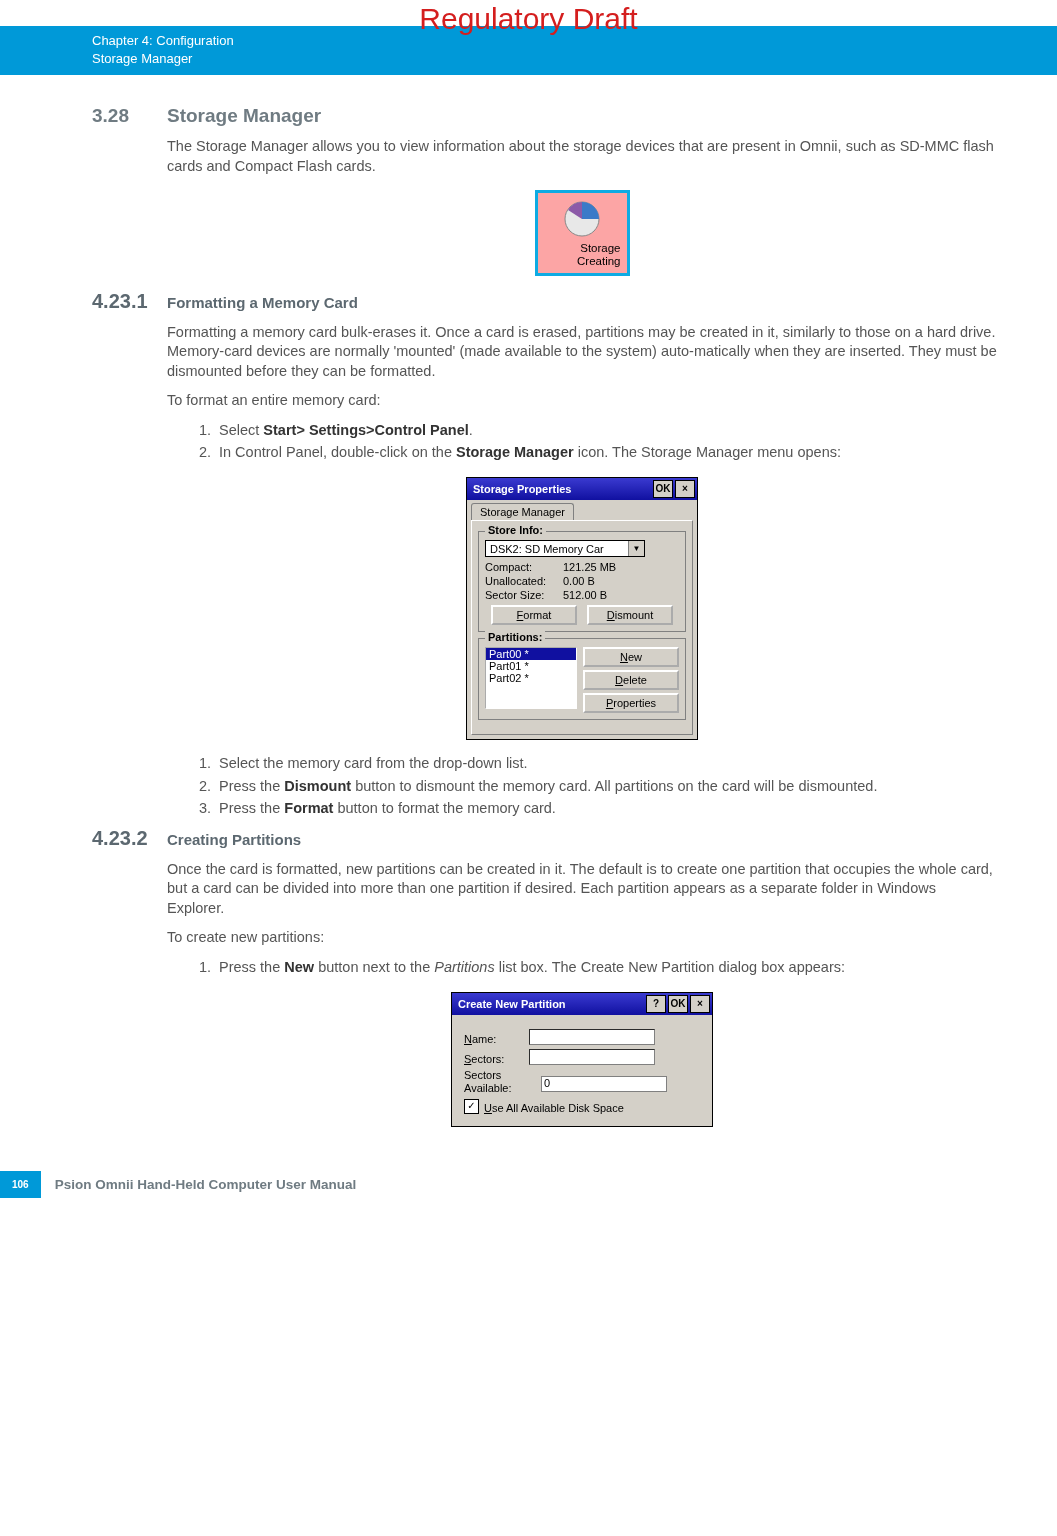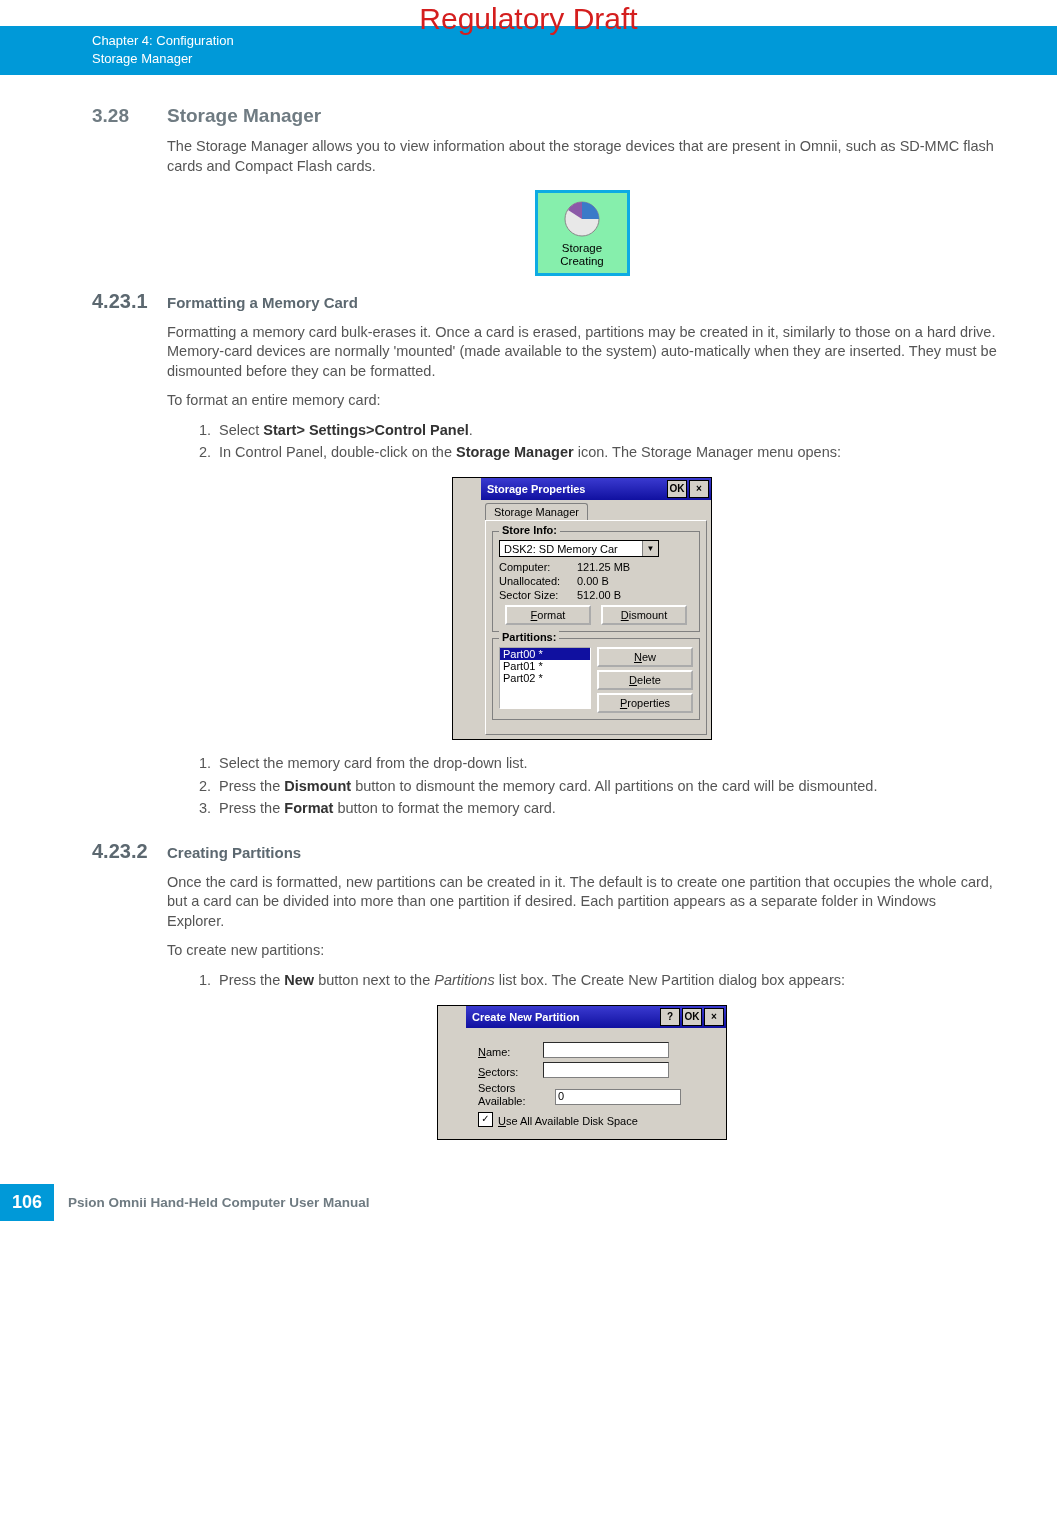--- a/index.html
+++ b/index.html
@@ -36,25 +36,25 @@
   .subsecnum { color: #5c6870; font-weight: bold; width: 75px; flex-shrink:0; font-size: 20px;}
   .subsectitle { color: #5c6870; font-weight: bold; font-size: 15px;}
   .body-block { margin-left: 75px; }
   p { margin: 10px 0; line-height: 1.35; }
   ol { margin: 4px 0 4px 0; padding-left: 48px; }
   ol li { margin: 3px 0; line-height: 1.35; padding-left: 4px;}
   .bold { font-weight: bold; color: #333;}
   .italic { font-style: italic; }
   .center { display:flex; justify-content:center; margin: 14px 0;}
   
-  .sm-icon-box { border: 3px solid #0dabe3; background:#86efac; width: 77px; padding: 6px 6px 4px 6px; text-align:center; font-size: 11.5px; line-height: 1.15; font-family: Tahoma, Arial, sans-serif; color:#000;}
+  .sm-icon-box { border: 3px solid #0dabe3; background:#fca5a5; width: 77px; padding: 6px 6px 4px 6px; text-align:right; font-size: 11.5px; line-height: 1.15; font-family: Tahoma, Arial, sans-serif; color:#000;}
   .sm-globe { width: 40px; height: 40px; margin: 0 auto 3px auto; position:relative;}
   .sm-globe svg { display:block;}
   
-  .dialog { font-family: Tahoma, Arial, sans-serif; font-size: 11px; border: 1px solid #000; background: #d4d0c8; color:#000;padding-left:28px;}
+  .dialog { font-family: Tahoma, Arial, sans-serif; font-size: 11px; border: 1px solid #000; background: #d4d0c8; color:#000;}
   .sp-dialog { width: 230px; }
   .titlebar { display:flex; align-items:center; background: linear-gradient(#3a3ad0,#1010a0); color:#fff; padding: 2px 2px 2px 6px; font-weight:bold; }
   .titlebar .tb-title { flex:1; }
   .titlebar .tb-btn { background:#d4d0c8; color:#000; border:1px solid #000; width:18px; height:16px; display:flex; align-items:center; justify-content:center; font-family:Arial; font-size:10px; margin-left:2px; font-weight:bold; line-height:1;}
   .tabrow { padding: 3px 0 0 4px; }
   .tab { display:inline-block; border:1px solid #808080; border-bottom:none; background:#d4d0c8; padding: 2px 8px; font-size:11px; border-top-left-radius:3px; border-top-right-radius:3px;}
   .panel { border:1px solid #fff; border-right-color:#808080; border-bottom-color:#808080; margin:0 4px 4px 4px; padding: 6px 6px 8px 6px; }
   .groupbox { border:1px solid #808080; border-radius:0; margin: 4px 0 6px 0; padding: 8px 6px 6px 6px; position:relative;}
   .grouplegend { position:absolute; top:-8px; left:6px; background:#d4d0c8; padding:0 3px; font-weight:bold;}
   .field-row { display:flex; margin:2px 0;}
@@ -74,21 +74,21 @@
   
   .cnp-dialog { width: 260px; }
   .cnp-body { padding: 10px 10px 8px 12px;}
   .cnp-row { display:flex; align-items:flex-end; margin: 4px 0;}
   .cnp-label { width: 65px;}
   .textbox { border:1px inset #808080; background:#fff; height:14px; flex:0 0 120px; padding:0 2px;}
   .textbox-sm { flex: 0 0 120px;}
   .readonly { background:#fff; border:1px solid #808080; height:14px; flex:0 0 120px; padding:0 2px;}
   .checkbox { width:13px; height:13px; border:1px solid #000; background:#fff; display:inline-flex; align-items:center; justify-content:center; margin-right:5px; font-size:10px; line-height:1;}
   .footer { display:flex; align-items:center; margin-top:20px;}
-  .pagenum-box { background:#0099d8; color:#fff; font-weight:bold; padding: 8px 12px; font-size:18px; margin-right:14px; font-family: Arial;}
+  .pagenum-box { background:#0099d8; color:#fff; font-weight:bold; padding: 8px 12px; font-size:10px; margin-right:14px; font-family: Arial;}
   .footer-text { color:#6f7b82; font-weight:bold; font-size:13.5px;}
 </style>
 </head>
 <body>
 
 <div class="watermark">Regulatory Draft</div>
 
 <div class="header-bar">
   <div>Chapter 4:  Configuration</div>
   <div>Storage Manager</div>
@@ -138,21 +138,21 @@
         </div>
         <div class="tabrow"><div class="tab">Storage Manager</div></div>
         <div class="panel">
           <div class="groupbox">
             <div class="grouplegend">Store Info:</div>
             <div class="dropdown">
               <div class="dropdown-text">DSK2: SD Memory Car</div>
               <div class="dropdown-btn">▼</div>
             </div>
             <div class="field-row">
-                <div class="field-label">Computer:</div>
+                <div class="field-label">Compact:</div>
                 <div>121.25 MB</div>
               </div>
             <div class="field-row">
                 <div class="field-label">Unallocated:</div>
                 <div>0.00 B</div>
               </div>
             <div class="field-row">
                 <div class="field-label">Sector Size:</div>
                 <div>512.00 B</div>
               </div>
@@ -180,21 +180,21 @@
       </div>
     </div>
 
     <ol>
       <li>Select the memory card from the drop-down list.</li>
       <li><span>Press the </span><span class="bold">Dismount</span><span> button to dismount the memory card. All partitions on the card will be dismounted.</span></li>
       <li><span>Press the </span><span class="bold">Format</span><span> button to format the memory card.</span></li>
     </ol>
   </div>
 
-  <div class="row" style="margin-top:21px;">
+  <div class="row" style="margin-top:8px;">
     <div class="subsecnum">4.23.2</div>
     <div class="subsectitle">Creating Partitions</div>
   </div>
   <div class="body-block">
     <p>Once the card is formatted, new partitions can be created in it. The default is to create one partition that occupies the whole card, but a card can be divided into more than one partition if desired. Each partition appears as a separate folder in Windows Explorer.</p>
     <p>To create new partitions:</p>
     <ol>
       <li><span>Press the </span><span class="bold">New</span><span> button next to the </span><span class="italic">Partitions</span><span> list box. The Create New Partition dialog box appears:</span></li>
     </ol>
 

